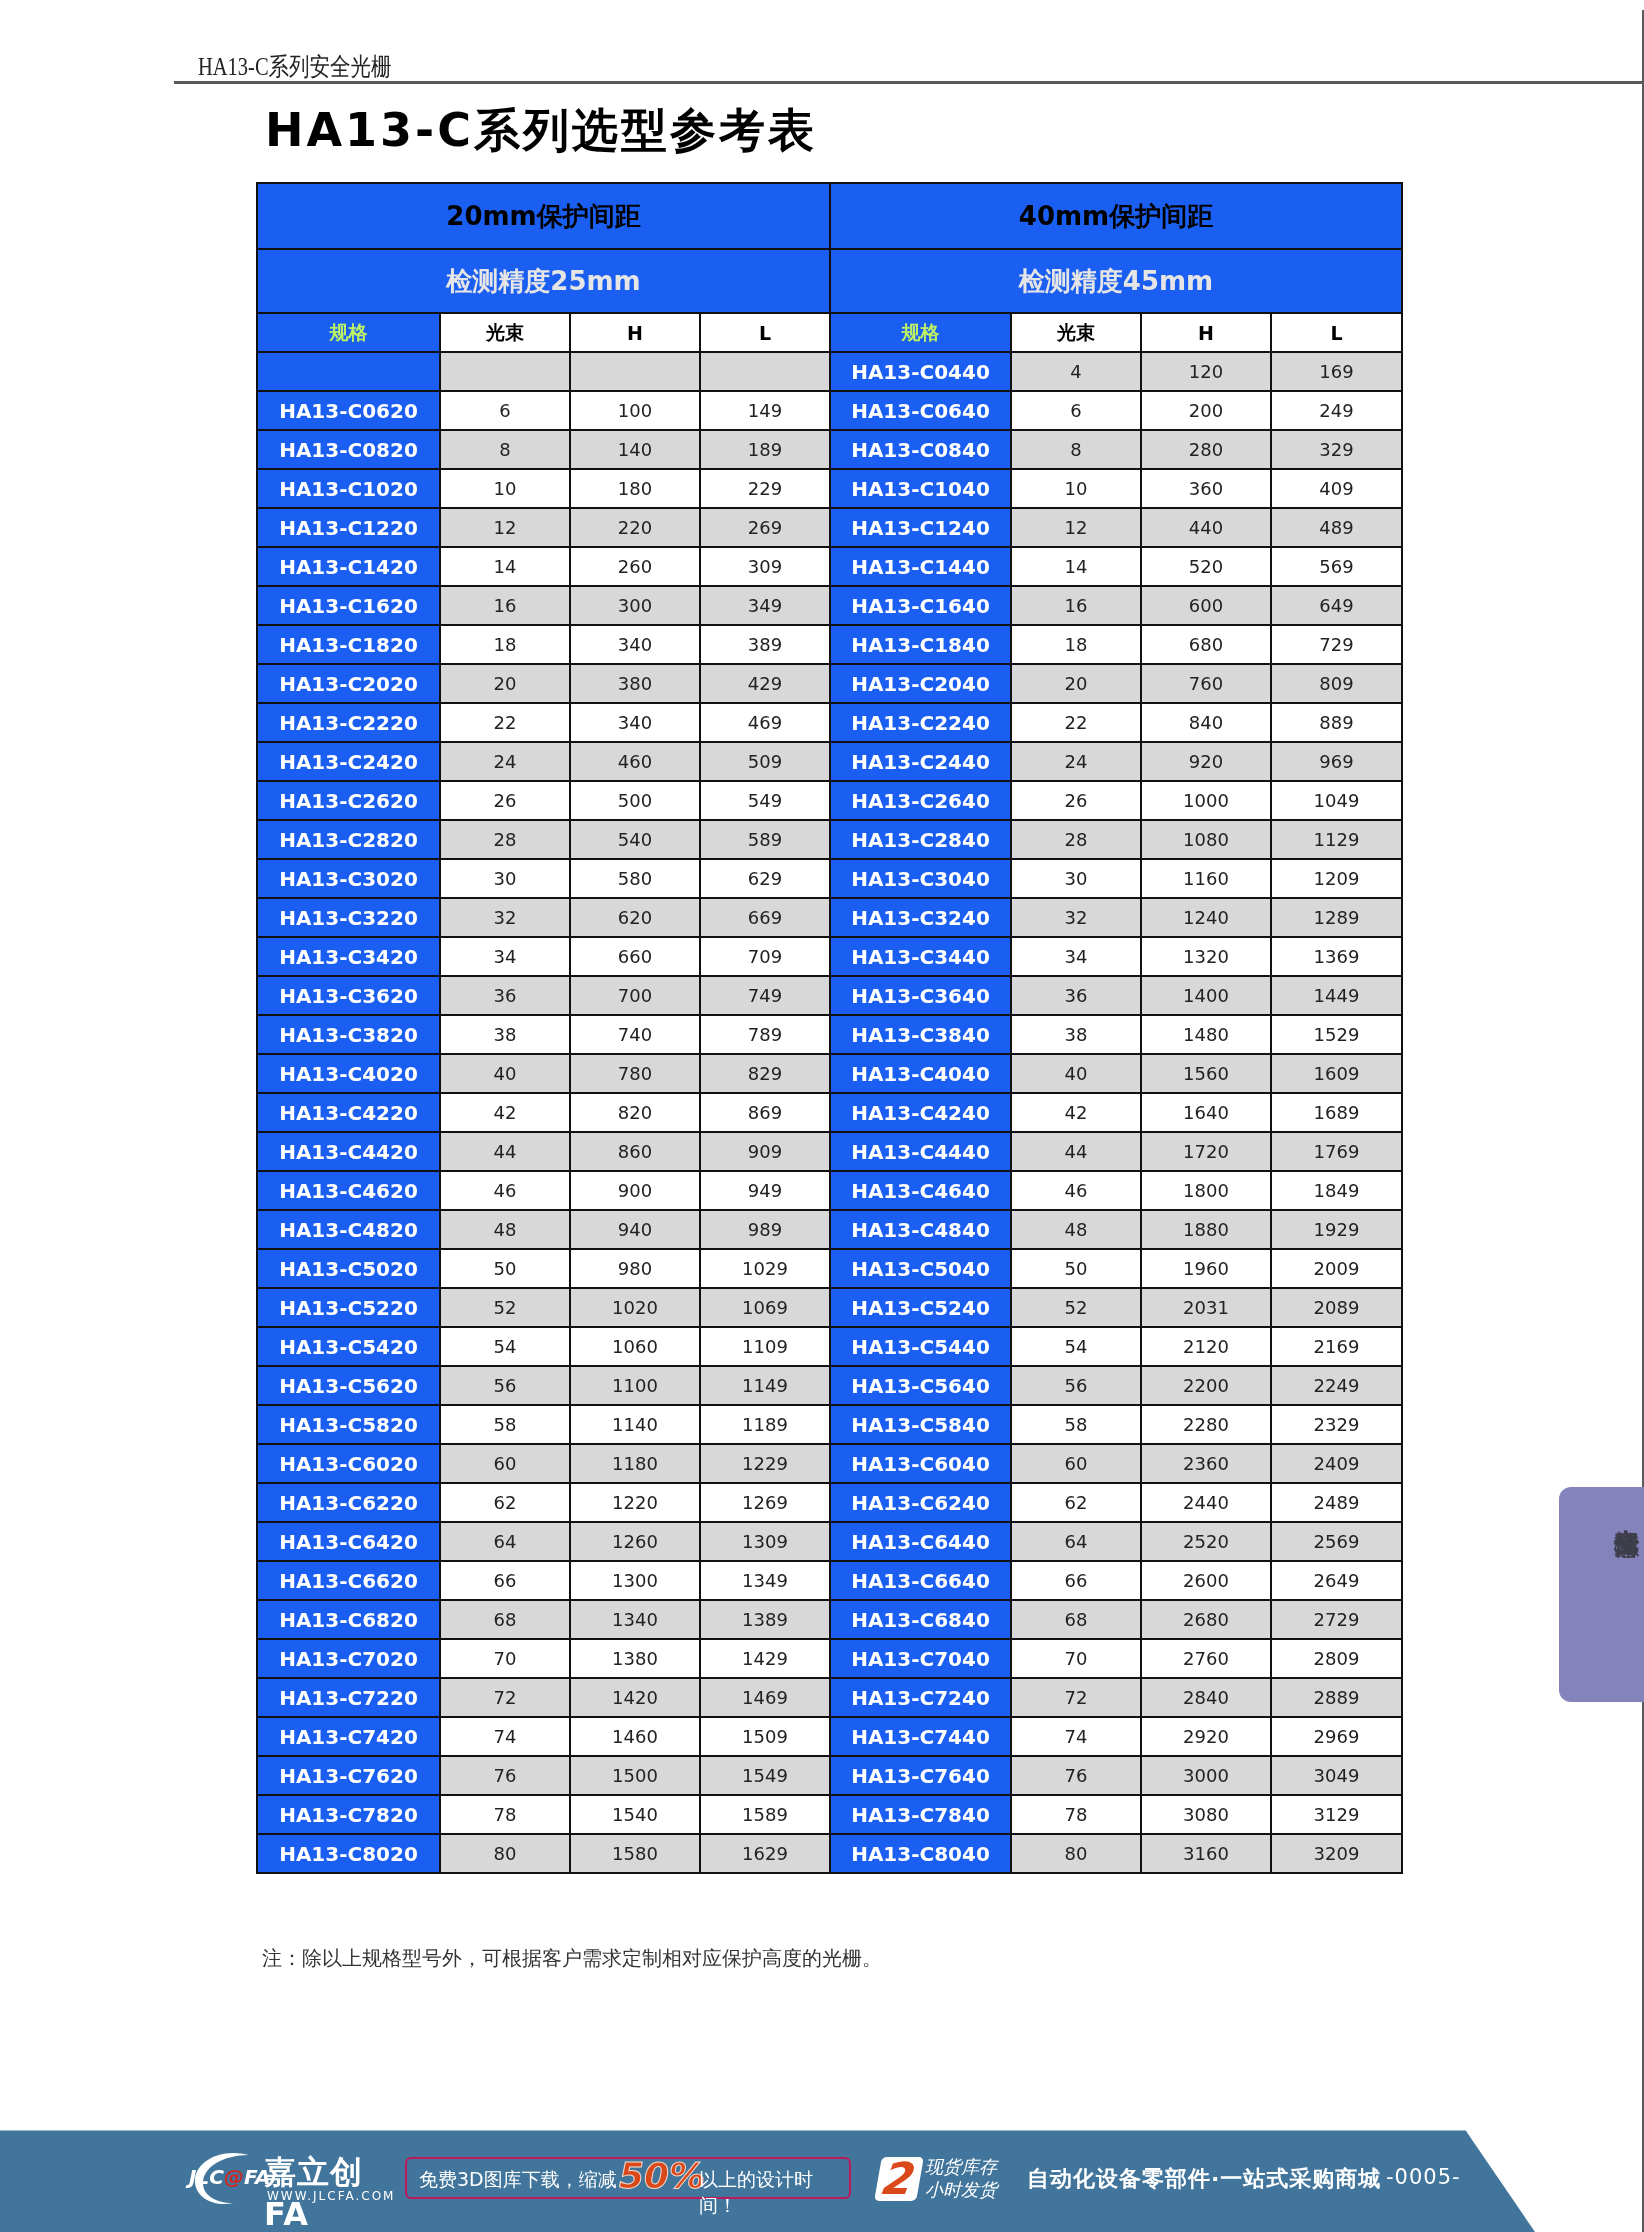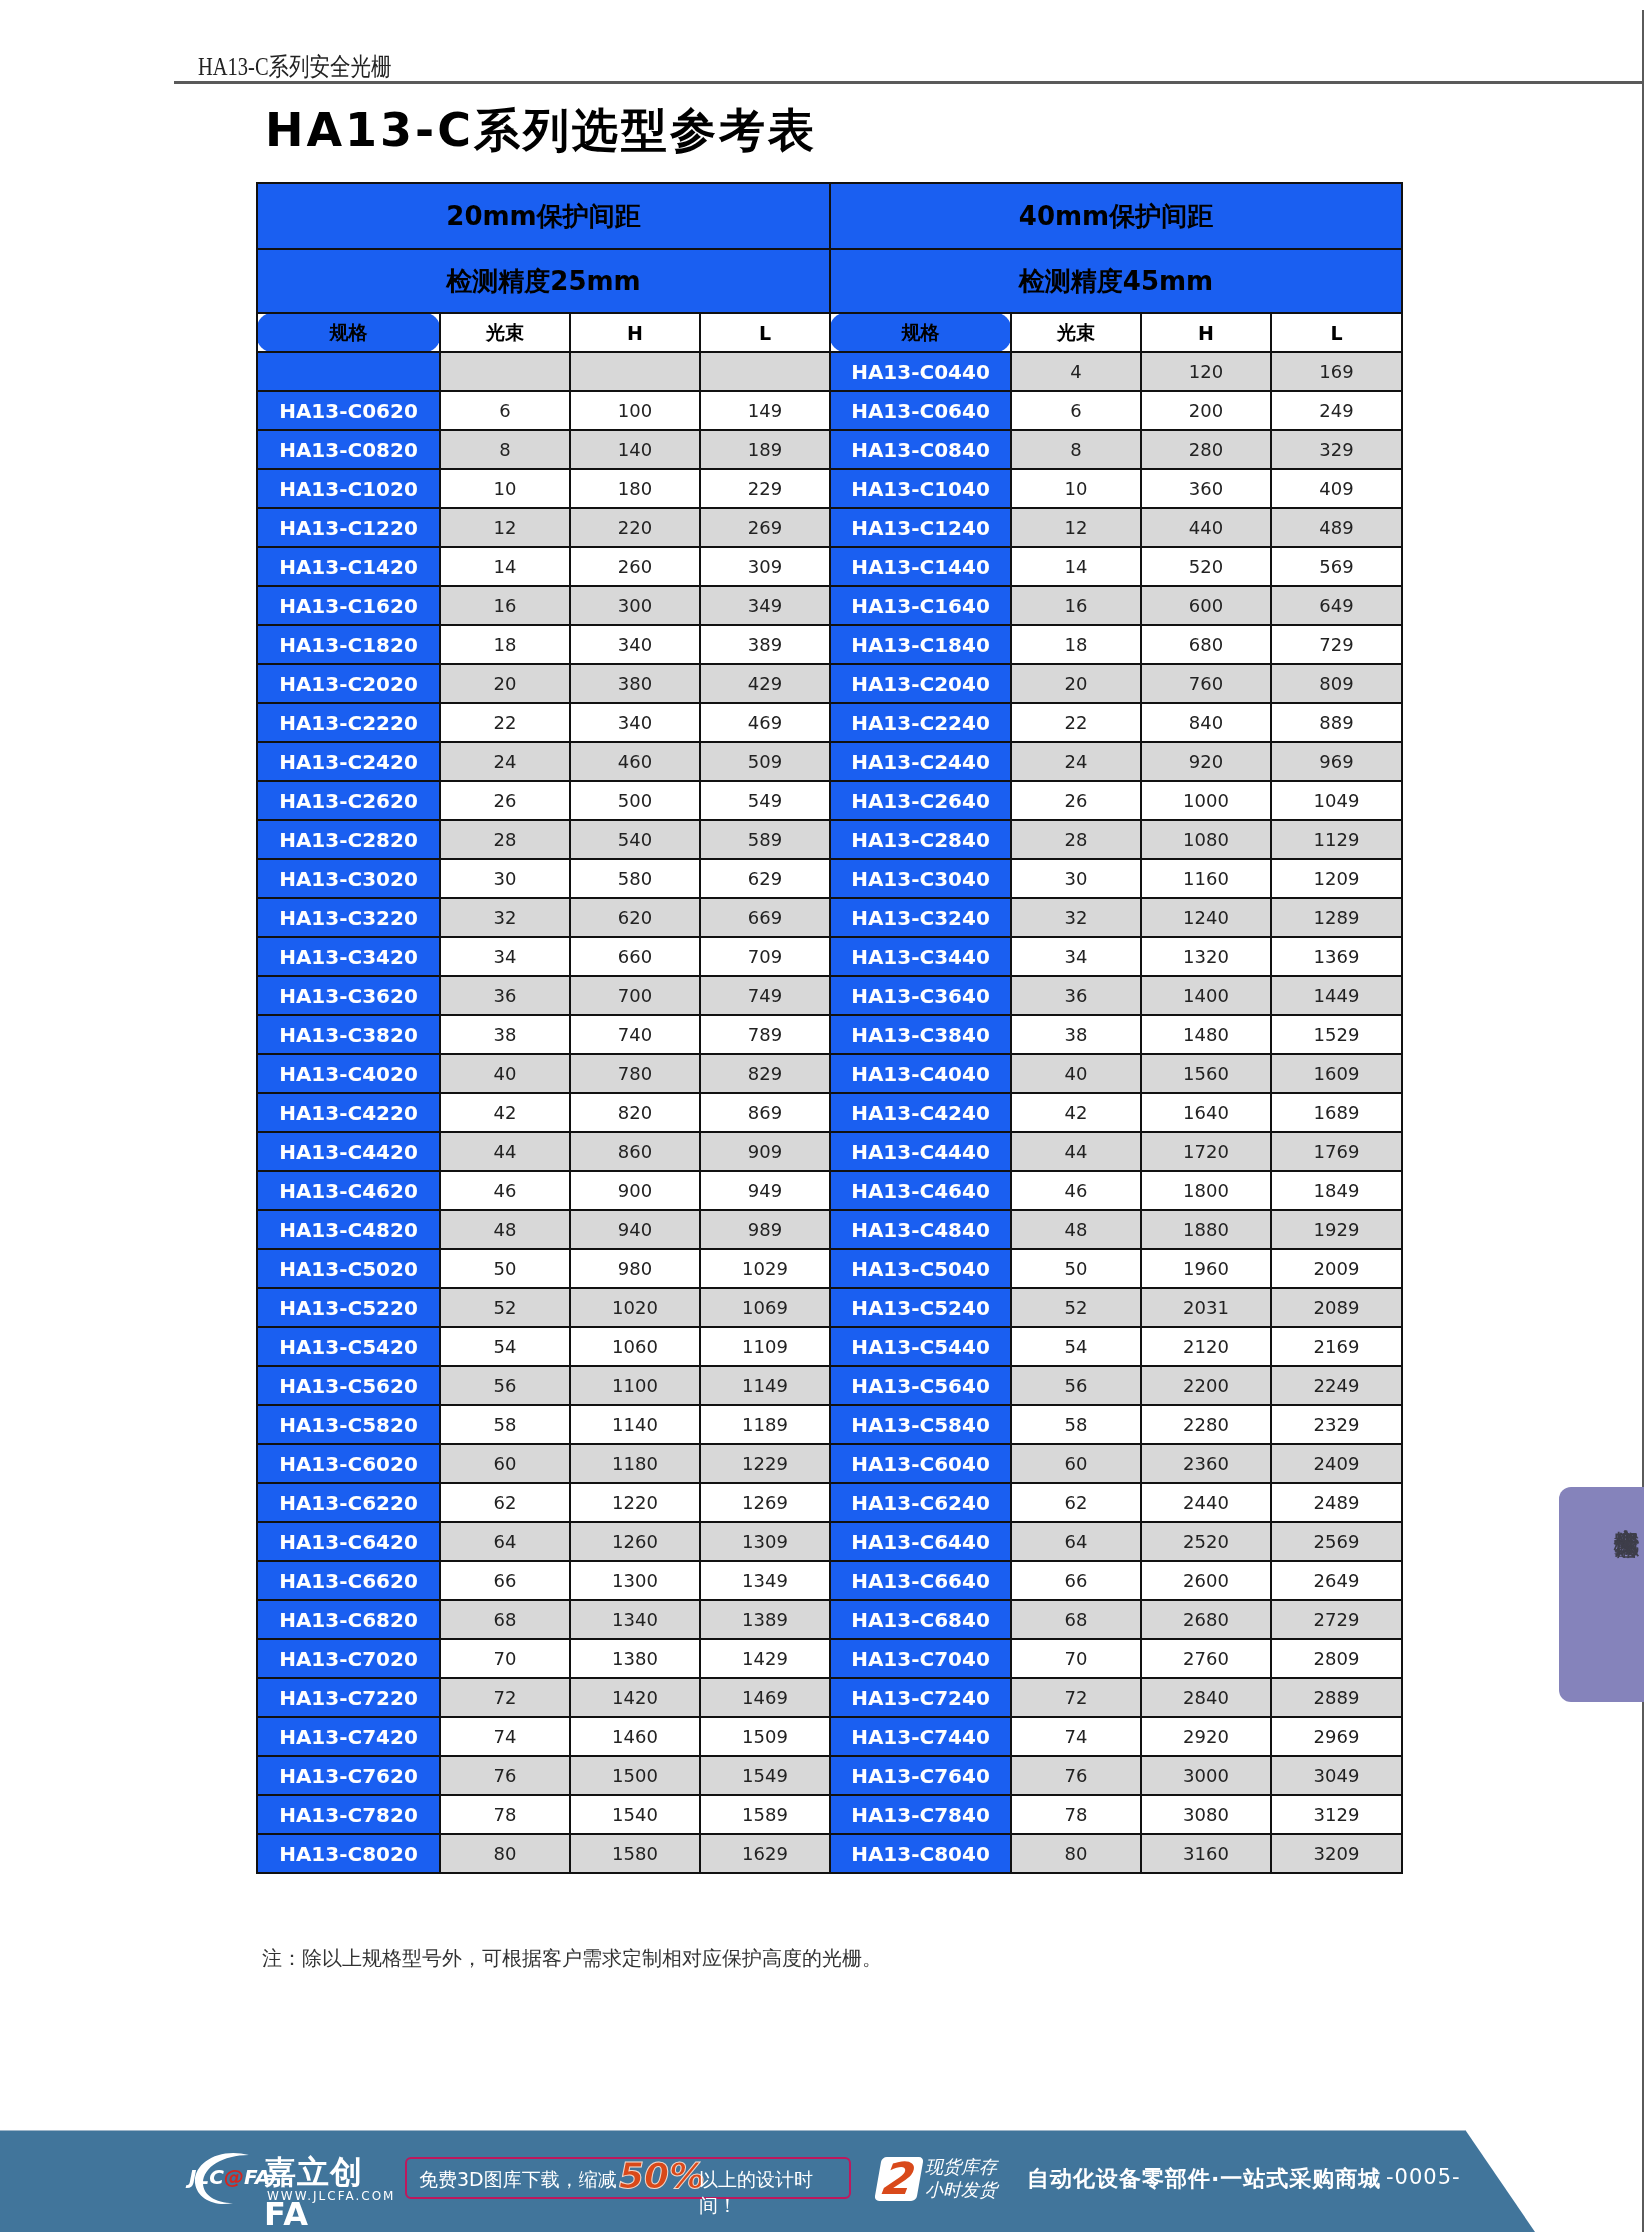--- a/index.html
+++ b/index.html
@@ -9,23 +9,23 @@
          font-size:25px; color:#222; transform:scaleX(0.82); transform-origin:left top; letter-spacing:0px; }
   .head-rule { position:absolute; left:174px; top:81px; width:1471px; height:3px; background:#5a5a5a; }
   .right-rule { position:absolute; left:1642px; top:10px; width:2px; height:2223px; background:#5a5a5a; }
   .page-title { position:absolute; left:265px; top:100px; font-family:"DejaVu Sans", sans-serif; font-weight:bold;
          font-size:46px; color:#000; letter-spacing:3px; }
 
   table.spec { position:absolute; left:256px; top:182px; border-collapse:collapse; table-layout:fixed;
          width:1147px; font-family:"DejaVu Sans", sans-serif; }
   table.spec td { border:2px solid #111; text-align:center; padding:0; overflow:hidden; white-space:nowrap; }
   .h1 td { height:64px; background:#1a5ff1; color:#000000; font-weight:bold; font-size:26px; }
-  .h2 td { height:62px; background:#1a5ff1; color:#000000; font-weight:bold; font-size:26px; }
+  .h2 td { height:62px; background:#1a5ff1; color:#e5e5e5; font-weight:bold; font-size:26px; }
   .h3 td { height:37px; font-weight:bold; font-size:19px; color:#000; background:#fff; }
-  .h3 td.blue { background:#1a5ff1; color:#000000;border-radius:15px; }
+  .h3 td.blue { background:#1a5ff1; color:#bef264; }
   .row td { height:37px; font-size:18px; color:#222; }
   .row td.model { background:#1a5ff1; color:#fff; font-weight:bold; font-size:20px; }
   .row.odd td.v { background:#d8d8d8; }
   .row.even td.v { background:#ffffff; }
 
   .note { position:absolute; left:262px; top:1945px; font-size:20px; color:#333; }
 
   .side-tab { position:absolute; left:1559px; top:1487px; width:86px; height:215px; background:#8583bb;
          border-radius:12px 0 0 12px; }
   .side-tab-text { position:absolute; left:0; top:20px; width:100%; text-align:center; writing-mode:vertical-rl;

